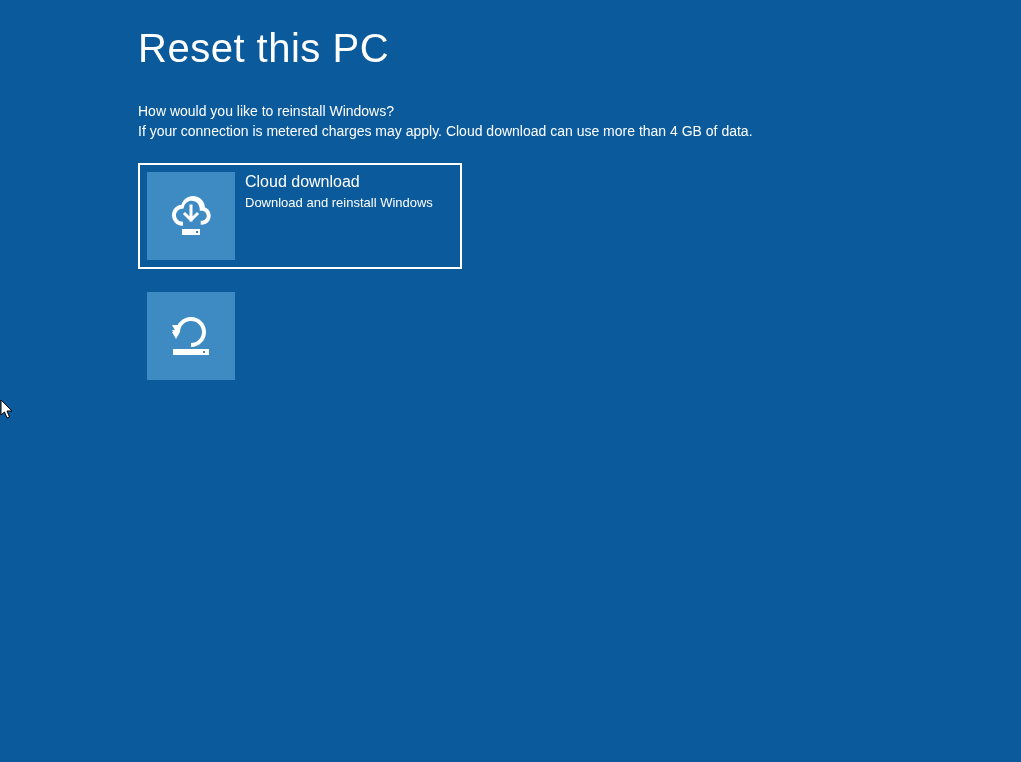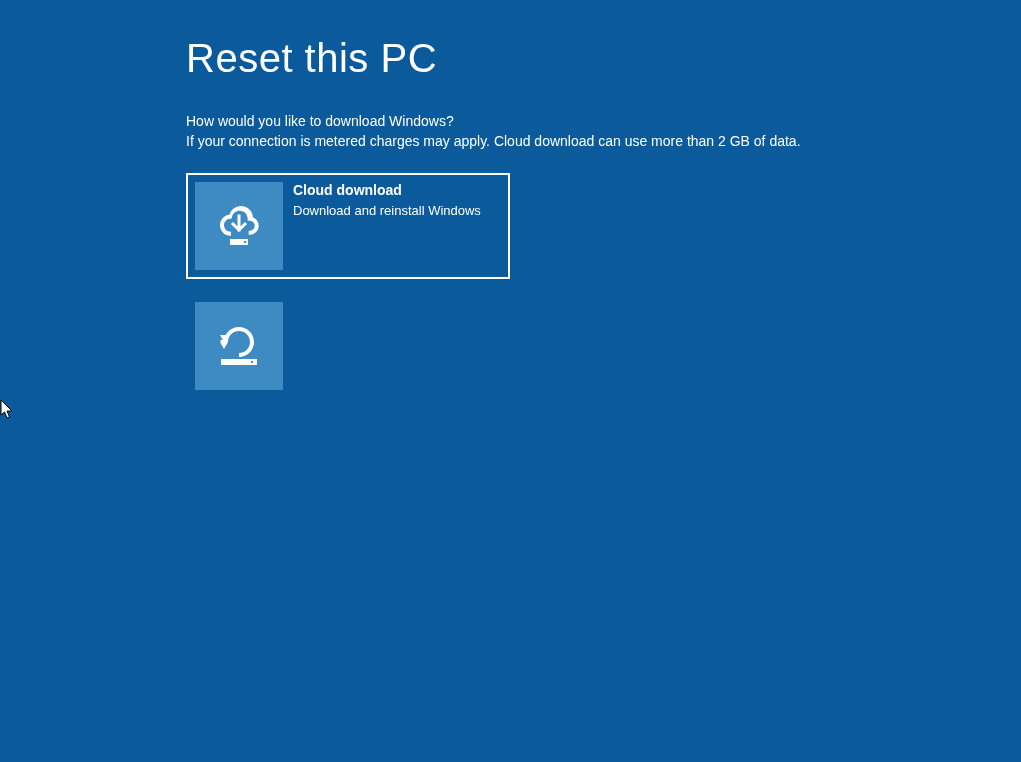--- a/index.html
+++ b/index.html
@@ -10,23 +10,22 @@
     body {
       width: 1021px;
       height: 762px;
       background-color: #0a5a9c;
       font-family: "Segoe UI", "Segoe UI Light", -apple-system, sans-serif;
       color: #ffffff;
       overflow: hidden;
       position: relative;
     }
     .container {
-      padding-top: 36px;
+      padding-top: 26px;
       padding-left: 138px;
-      margin-left: 48px;
     }
     .page-title {
       font-size: 40px;
       font-weight: 300;
       letter-spacing: 0.5px;
       margin-bottom: 32px;
     }
     .subtitle-1 {
       font-size: 14px;
       font-weight: 400;
@@ -58,22 +57,22 @@
       flex-shrink: 0;
       display: flex;
       align-items: center;
       justify-content: center;
     }
     .tile-text {
       padding-left: 10px;
       padding-top: 0px;
     }
     .tile-title {
-      font-size: 14px;
-      font-weight: 700;
+      font-size: 16px;
+      font-weight: 400;
       line-height: 1.2;
       margin-bottom: 4px;
     }
     .tile-desc {
       font-size: 13px;
       font-weight: 400;
       line-height: 1.3;
       text-align: right;
     }
     .cursor {
@@ -81,22 +80,22 @@
       left: 0px;
       top: 399px;
       pointer-events: none;
     }
   </style>
 </head>
 <body>
 
 <div class="container">
   <h1 class="page-title">Reset this PC</h1>
-  <p class="subtitle-1">How would you like to download Windows?</p>
-  <p class="subtitle-2">If your connection is metered charges may apply. Cloud download can use more than 2 GB of data.</p>
+  <p class="subtitle-1">How would you like to reinstall Windows?</p>
+  <p class="subtitle-2">If your connection is metered charges may apply. Cloud download can use more than 4 GB of data.</p>
 
   <div class="option-tile selected">
     <div class="tile-icon-box">
       <span>
         <svg width="56" height="56" viewBox="0 0 56 56" fill="none">
 
           <path d="M42 22c0-6.6-5.4-12-12-12-5.5 0-10.1 3.7-11.5 8.8C13.2 19.3 9 23.8 9 29.2c0 5.8 4.7 10.5 10.5 10.5h.5v-4h-.5c-3.6 0-6.5-2.9-6.5-6.5 0-3.5 2.7-6.3 6.1-6.5l1.5-.1.3-1.5c.8-3.7 4-6.4 7.8-6.4 4.4 0 8 3.6 8 8v2h2c2.8 0 5 2.2 5 5s-2.2 5-5 5h-1v4h1c5 0 9-4 9-9 0-4.3-3-7.9-7-8.8L42 22z" fill="#ffffff"></path>
           <path d="M28 20v14M22 28l6 6 6-6" stroke="#ffffff" stroke-width="3" stroke-linecap="square" fill="none"></path>
 
           <rect x="19" y="43" width="18" height="6" fill="#ffffff"></rect>

